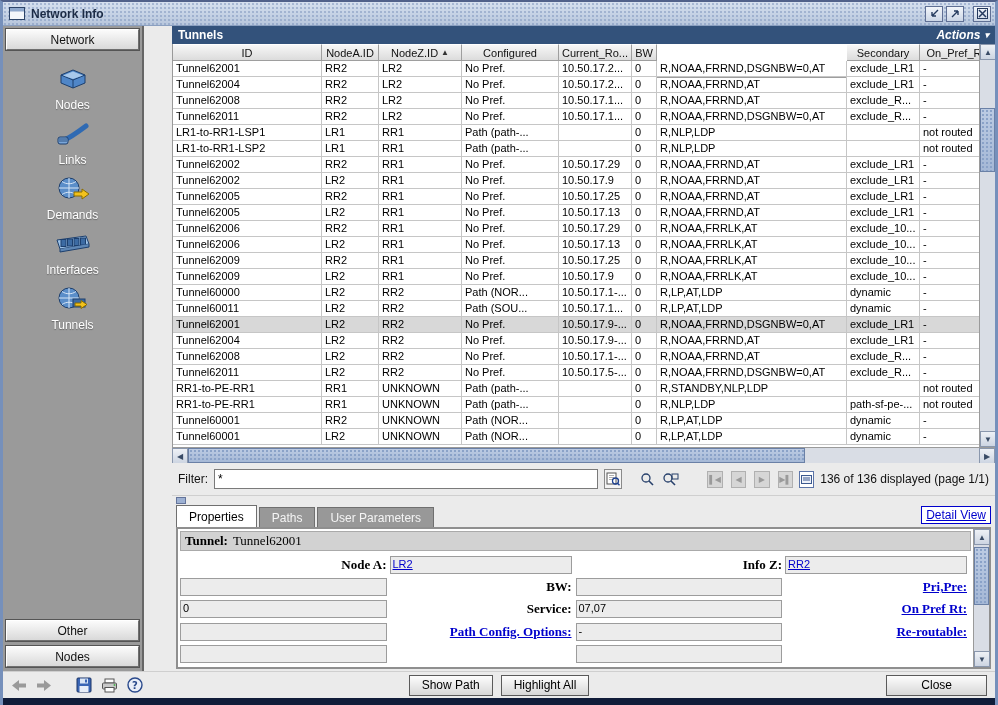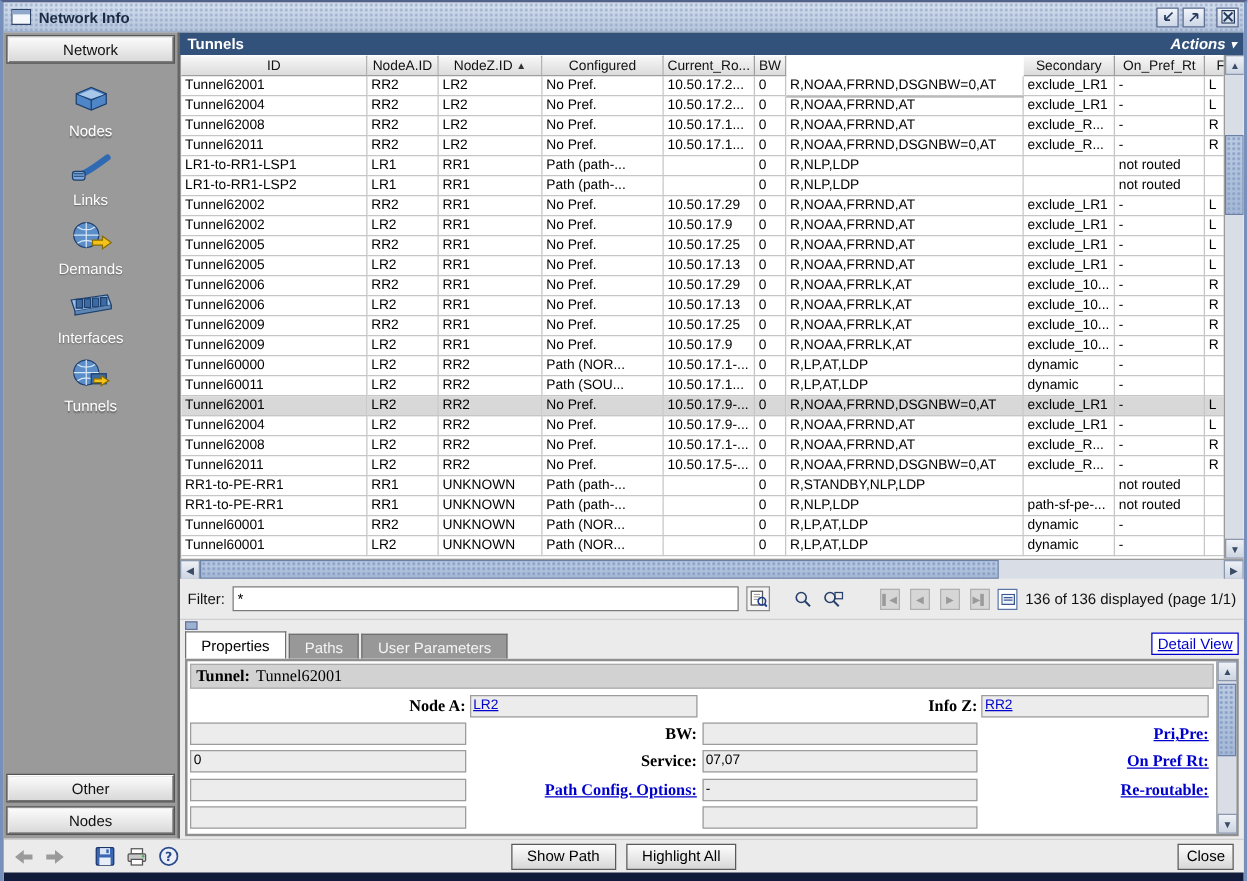--- a/index.html
+++ b/index.html
@@ -18,21 +18,21 @@
     border-bottom:1px solid #8ba0c0;
   }
   .titlebar .win-icon { width:16px; height:13px; margin:0 6px 0 2px; }
   .titlebar .title-text { font-size:12px; font-weight:bold; color:#1c2b45; padding-right:14px; }
   .tb-btn {
     width:18px; height:16px; margin-left:3px; display:flex; align-items:center; justify-content:center;
     background:linear-gradient(#f2f5fa,#ccd6e6); border:1px solid #5f6f94; font-size:10px; color:#1c2b45;
   }
   .tb-spacer { flex:1; }
   
-  .content { flex:1; display:flex; min-height:0; }
+  .content { flex:1; display:flex; min-height:0;gap:28px; }
   
   .sidebar { width:141px; flex:0 0 141px; background:#9a9a9a; border-right:2px solid #666; display:flex; flex-direction:column; }
   .side-btn {
     margin:3px 3px 2px 3px; height:21px; background:linear-gradient(#fbfbfb,#d9d9d9);
     border:1px solid #6f6f6f; border-top-color:#fff; border-left-color:#fff; outline:1px solid #555;
     font-size:12px; color:#111; display:flex; align-items:center; justify-content:center;
   }
   .side-items { flex:1; display:flex; flex-direction:column; align-items:center; padding-top:12px; gap:7px; overflow:hidden; }
   .side-item { display:flex; flex-direction:column; align-items:center; width:110px; cursor:default; }
   .side-item .ic { height:30px; display:flex; align-items:center; justify-content:center; }
@@ -728,20 +728,20 @@
     </div>
     <div class="foot-center">
       <div class="btn">
           <span>Show Path</span>
         </div>
       <div class="btn">
           <span>Highlight All</span>
         </div>
     </div>
     <div style="width:240px;display:flex;justify-content:flex-end">
-      <div class="btn" style="padding:0 6px">
+      <div class="btn" style="padding:0 34px">
           <span>Close</span>
         </div>
     </div>
   </div>
 
   <div class="bottom-strip"></div>
 </div>
 
 </body></html>

